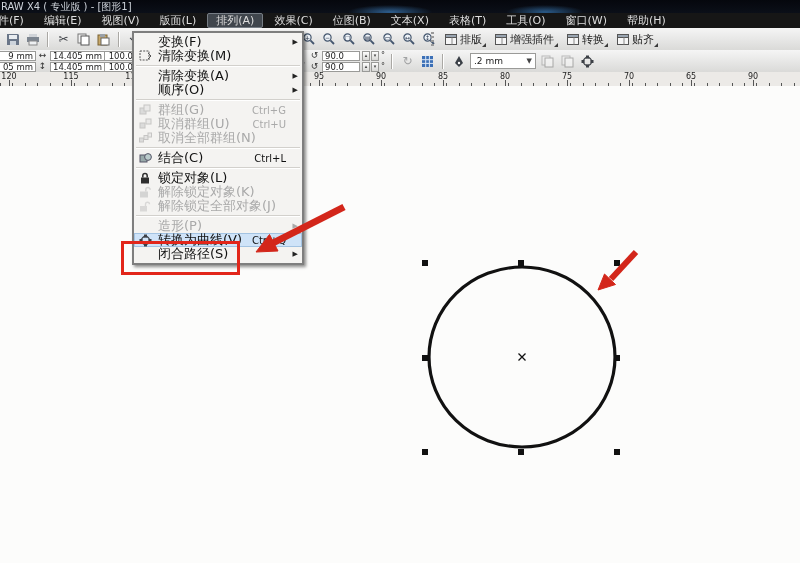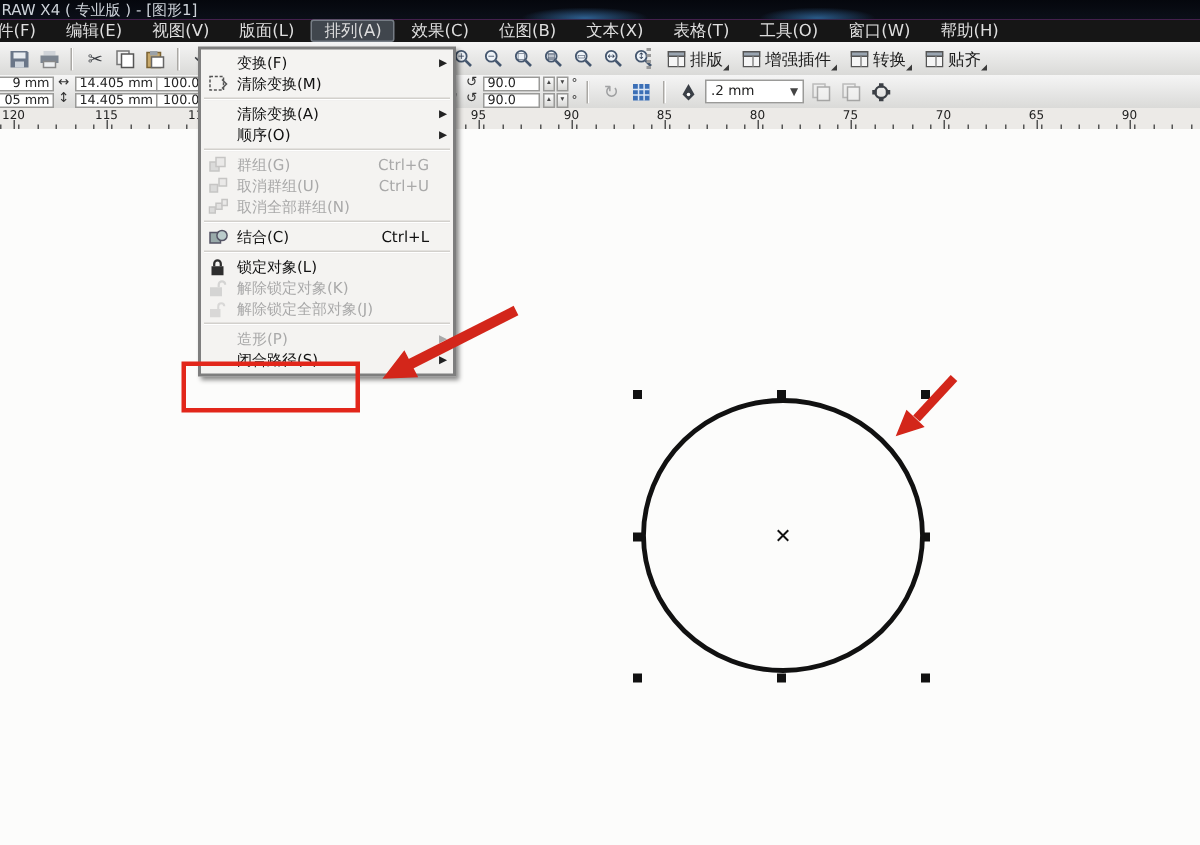--- a/index.html
+++ b/index.html
@@ -1,17 +1,17 @@
 <!DOCTYPE html>
 <html><head>
 <meta charset="utf-8">
 <style>
   html,body{margin:0;padding:0;background:#fff;}
   #app{position:relative;width:800px;height:563px;overflow:hidden;
-       font-family:"DejaVu Sans","Liberation Sans",sans-serif;background:#d946ef;}
+       font-family:"DejaVu Sans","Liberation Sans",sans-serif;background:#86efac;}
   
   .titlebar{position:absolute;left:0;top:0;width:800px;height:13px;
     background:radial-gradient(ellipse 60px 10px at 390px 12px,#2e5f8f 0%,rgba(10,16,28,0) 70%),
                radial-gradient(ellipse 55px 10px at 545px 12px,#2a5a88 0%,rgba(10,16,28,0) 70%),
                linear-gradient(#05070d,#0b0f18);}
   .titlebar .ttl{position:absolute;left:1px;top:0px;font-size:10px;color:#cdd2d9;white-space:nowrap;}
   
   .menubar{position:absolute;left:0;top:13px;width:800px;height:15px;background:#161616;
     display:flex;align-items:center;border-bottom:1px solid #000;}
   .menubar .mitem{color:#dedede;font-size:11px;line-height:13px;padding:0 8px;margin-right:2px;
@@ -52,21 +52,21 @@
     border-bottom:1px solid #9a9a98;overflow:hidden;}
   .rlabel{position:absolute;top:0px;font-size:8px;color:#222;transform:translateX(-50%);}
   .rtick{position:absolute;bottom:0;width:1px;background:#555;}
   
   .canvas{position:absolute;left:0;top:86px;width:800px;height:477px;background:#fcfcfb;}
   .handle{position:absolute;width:6px;height:6px;background:#111;}
   
   .dropdown{position:absolute;left:132px;top:31px;width:168px;background:#f4f3f1;
     border:2px solid #7e7e7e;box-shadow:2px 2px 3px rgba(0,0,0,.45);z-index:40;padding:2px 0;}
   .drow{height:14px;display:flex;align-items:center;position:relative;padding-left:24px;cursor:default;}
-  .drow .lbl{font-size:10px;color:#111;white-space:nowrap;}
+  .drow .lbl{font-size:13px;color:#111;white-space:nowrap;}
   .drow .sc{position:absolute;right:16px;font-size:10px;color:#111;}
   .drow .sub{position:absolute;right:4px;font-size:7px;color:#222;top:3px;}
   .drow.dis .lbl,.drow.dis .sc,.drow.dis .sub{color:#a9a9a9;}
   .drow .micon{position:absolute;left:4px;top:1px;width:14px;height:12px;
     display:flex;align-items:center;justify-content:center;}
   .drow.hl{background:#cfe3f8;box-shadow:inset 0 0 0 1px #a3c3e2;}
   .dsep{height:1px;background:#d2d0cc;border-bottom:1px solid #fff;margin:2px 2px;}
   
   .redbox{position:absolute;left:121px;top:241px;width:113px;height:28px;
     border:3px solid #e2261a;z-index:60;}
@@ -507,20 +507,33 @@
             <path d="M6.5 6V4.2a2 2 0 0 1 4 0" fill="none" stroke="#b5b5b5" stroke-width="1.4"></path>
           </svg>
         </span>
         <span class="lbl">解除锁定全部对象(J)</span>
       </div>
       <div class="dsep"></div>
       <div class="drow dis">
         <span class="lbl">造形(P)</span>
         <span class="sub">▶</span>
       </div>
+      <div class="drow hl">
+        <span class="micon">
+          <svg width="13" height="13">
+            <circle cx="6.5" cy="6.5" r="4" fill="none" stroke="#3c4046" stroke-width="1.4"></circle>
+            <rect x="5" y="0.5" width="3" height="3" fill="#3c4046"></rect>
+            <rect x="5" y="9.5" width="3" height="3" fill="#3c4046"></rect>
+            <rect x="0.5" y="5" width="3" height="3" fill="#3c4046"></rect>
+            <rect x="9.5" y="5" width="3" height="3" fill="#3c4046"></rect>
+          </svg>
+        </span>
+        <span class="lbl">转换为曲线(V)</span>
+        <span class="sc">Ctrl+Q</span>
+      </div>
       <div class="drow">
         <span class="lbl">闭合路径(S)</span>
         <span class="sub">▶</span>
       </div>
     </div>
 
   <div class="redbox"></div>
 
   <svg id="arrows" width="800" height="563">
     <g fill="#d3261a" stroke="#d3261a">

